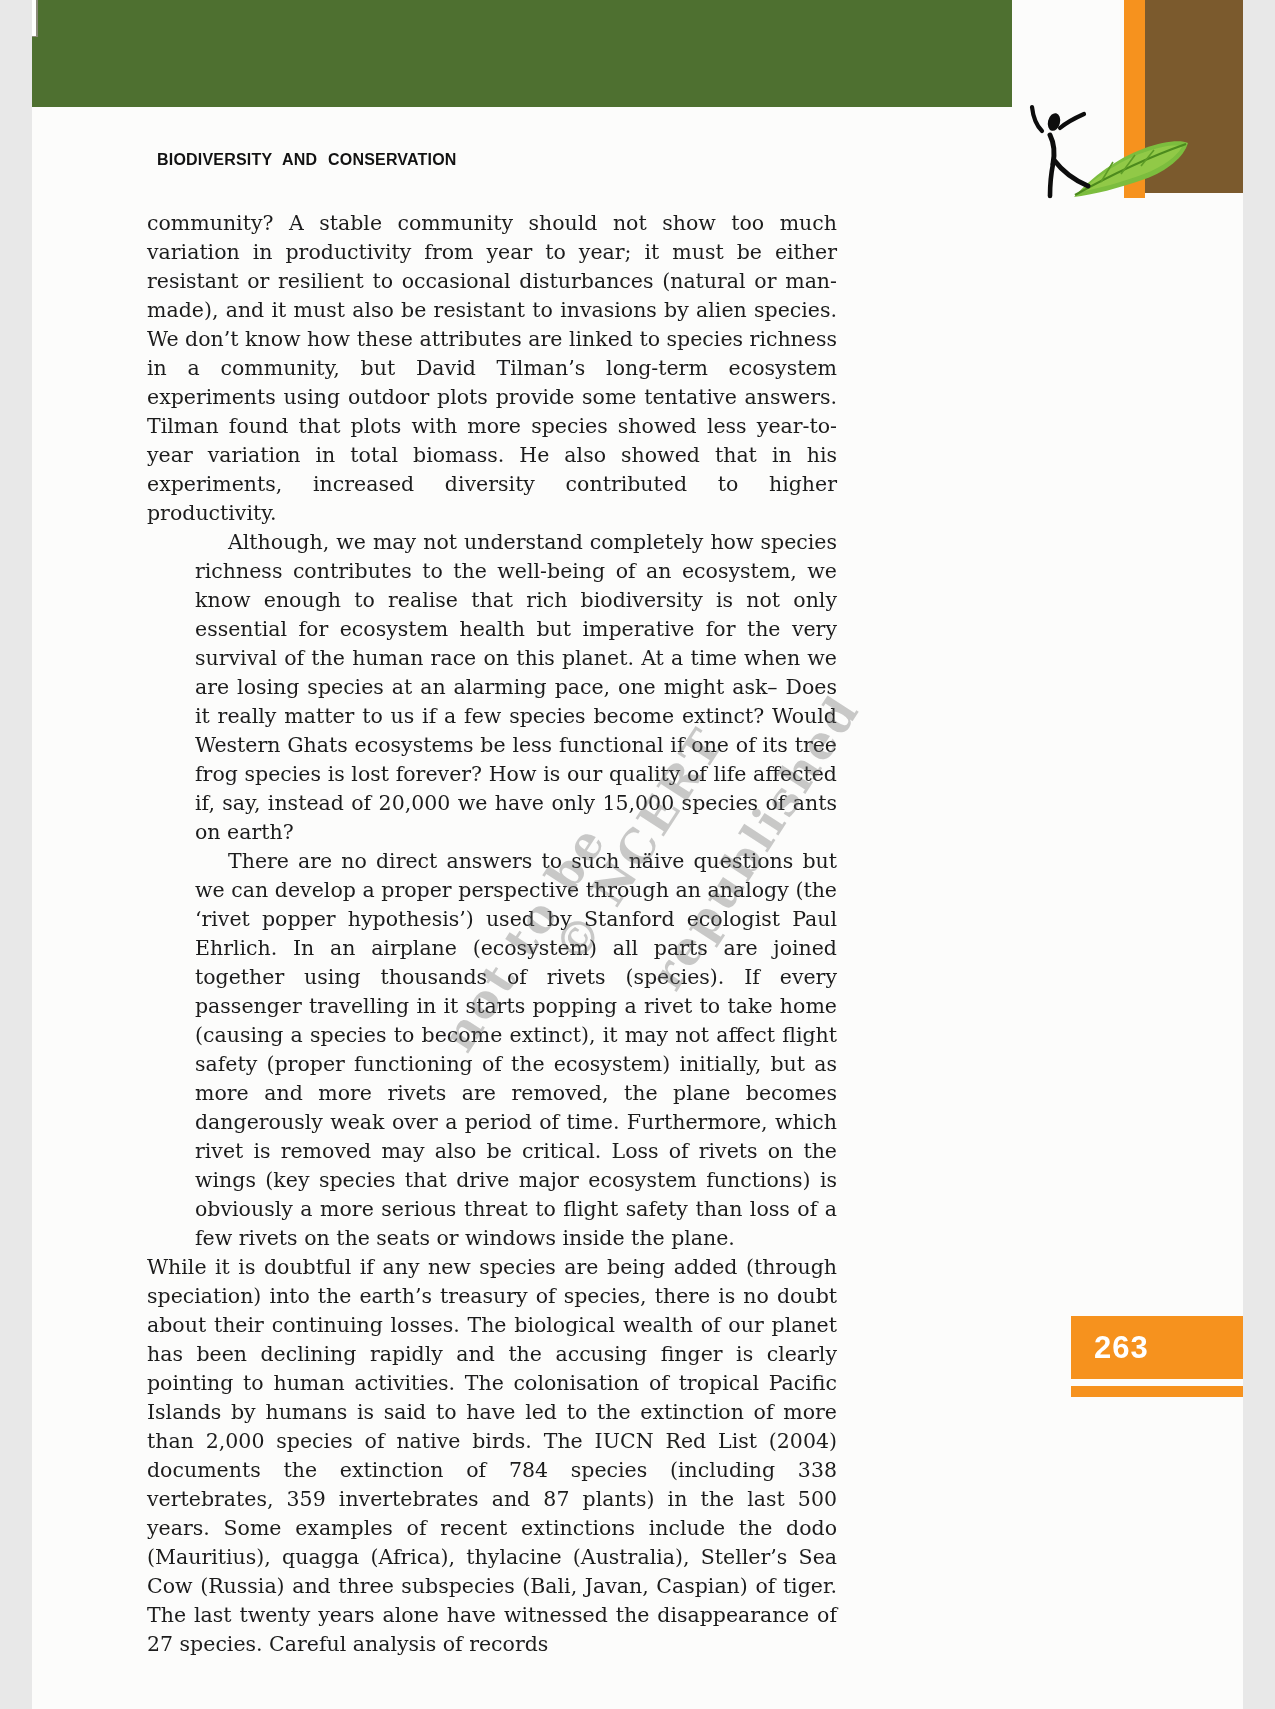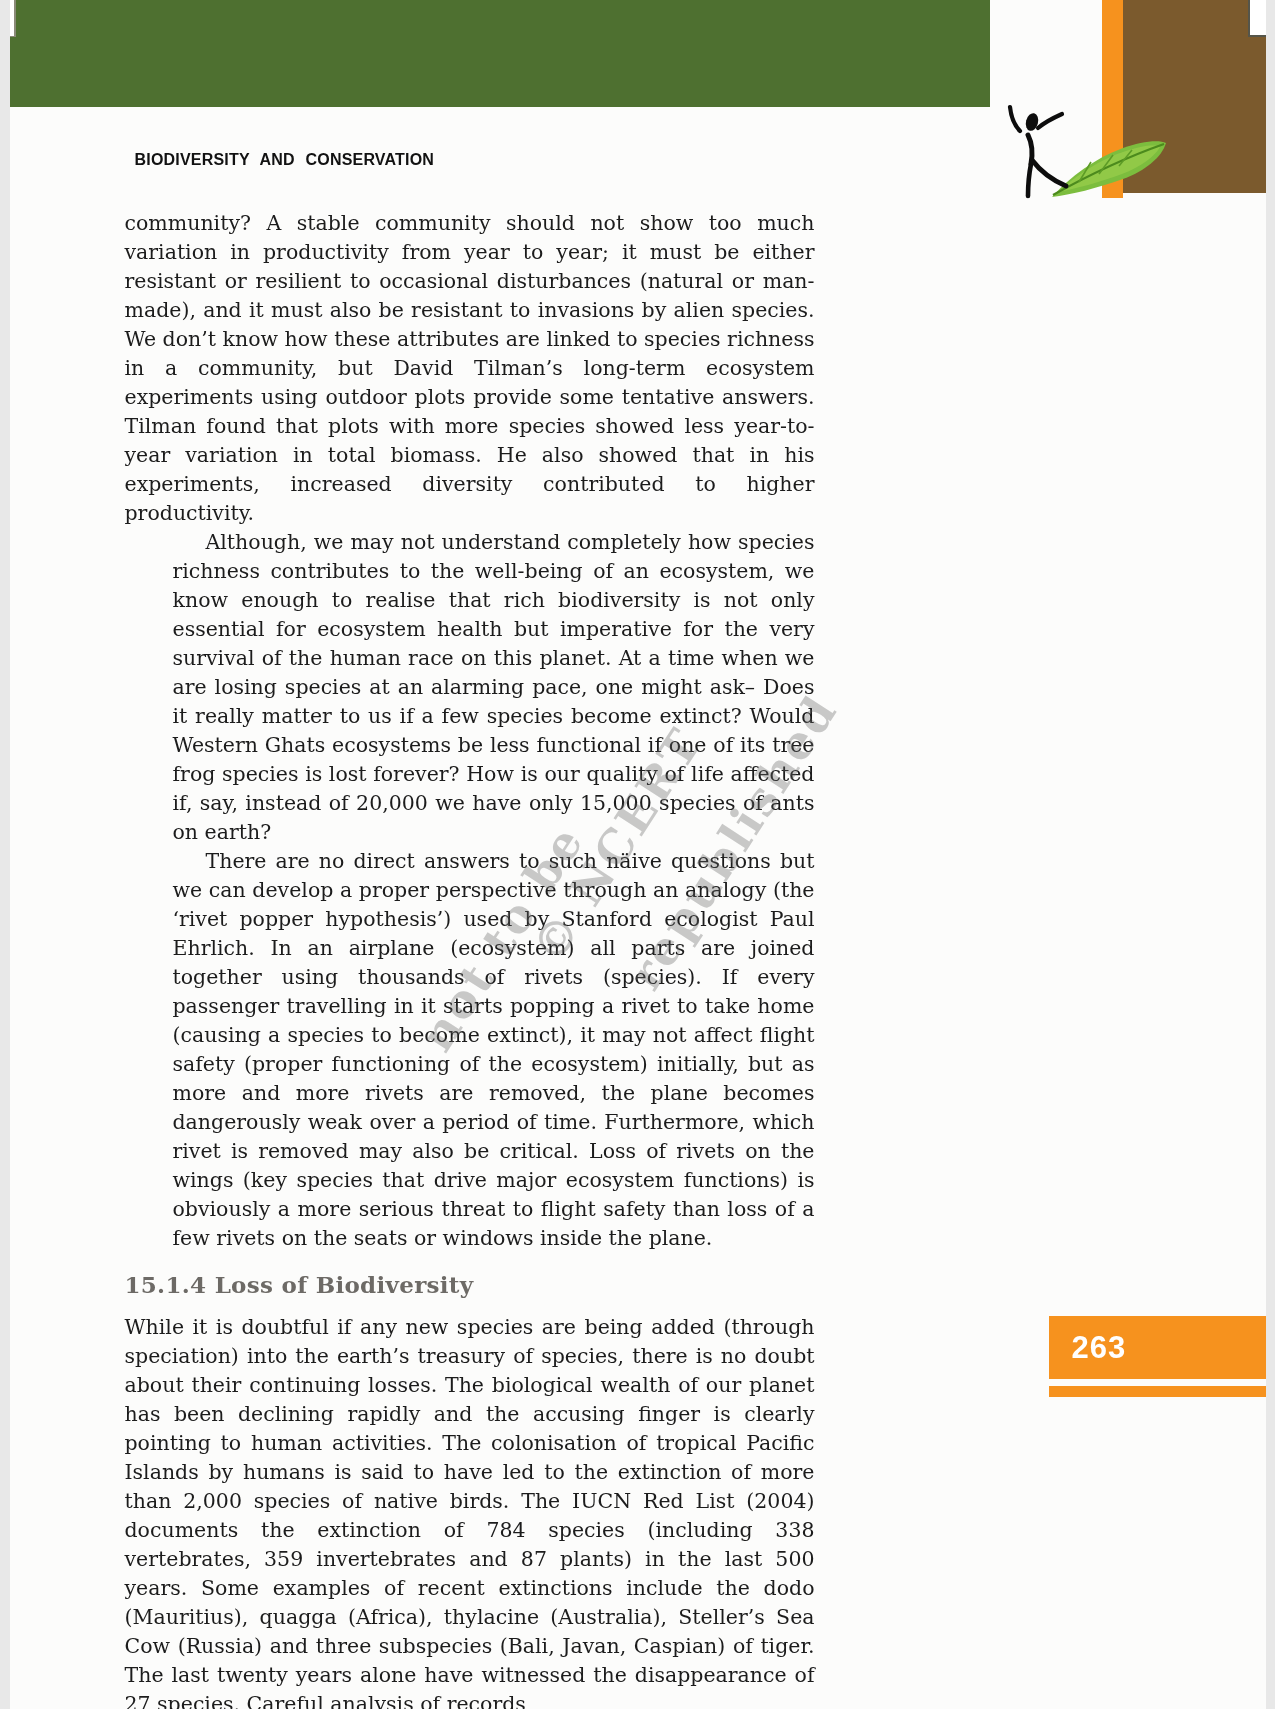--- a/index.html
+++ b/index.html
@@ -1,20 +1,19 @@
 <!DOCTYPE html>
 <html><head>
 <meta charset="utf-8">
 <style>
   html,body{margin:0;padding:0;background:#e8e8e8;}
   .page{
     position:relative; width:1211px; height:1709px; margin:0 auto;
     background:#fcfcfb; overflow:hidden;
     font-family:"DejaVu Serif", serif;
-    padding-left:45px;
   }
   
   .banner-green{position:absolute; left:0; top:0; width:980px; height:107px;}
   .notch-left{position:absolute; left:0; top:0; width:4px; height:36px; background:#fff; border-right:2px solid #8a8a78; border-bottom:1px solid #8a8a78;}
   .strip-orange{position:absolute; left:1092px; top:0; width:21px; height:198px;}
   .band-brown{position:absolute; left:1113px; top:0; width:162px; height:193px;}
   .corner-white{position:absolute; left:1238px; top:0; width:37px; height:35px; background:#fff; border-left:2px solid #55554a; border-bottom:2px solid #55554a;}
   .logo{position:absolute; left:985px; top:98px; z-index:3;}
   
   .running-head{
@@ -86,21 +85,20 @@
     <path d="M36,66 C34,76 33,87 33,98" stroke="#0d0d0d" stroke-width="4.6" stroke-linecap="round" fill="none"></path>
     <path d="M37,62 C46,74 57,82 71,88" stroke="#0d0d0d" stroke-width="4.8" stroke-linecap="round" fill="none"></path>
   </svg>
 
   <div class="running-head">BIODIVERSITY AND CONSERVATION</div>
 
   <div class="content">
     <p class="para">community?  A stable community should not show too much variation in productivity from year to year; it must be either resistant or resilient to occasional disturbances (natural or man-made), and it must also be resistant to invasions by alien species. We don’t know how these attributes are linked to species richness in a community, but David Tilman’s long-term ecosystem experiments using outdoor plots provide some tentative answers.  Tilman found that plots with more species showed less year-to-year variation in total biomass.  He also showed that in his experiments, increased diversity contributed to higher productivity.</p>
     <p class="para indent">Although, we may not understand completely how species richness contributes to the well-being of an ecosystem, we know enough to realise that rich biodiversity is not only essential for ecosystem health but imperative for the very survival of the human race on this planet.  At a time when we are losing species at an alarming pace, one might ask– Does it really matter to us if a few species become extinct?  Would Western Ghats ecosystems be less functional if one of its tree frog species is lost forever? How is our quality of life affected if, say, instead of 20,000 we have only 15,000 species of ants on earth?</p>
     <p class="para indent">There are no direct answers to such näive questions but we can develop a proper perspective through an analogy (the ‘rivet popper hypothesis’) used by Stanford ecologist Paul Ehrlich.  In an airplane (ecosystem) all parts are joined together using thousands of rivets (species).  If every passenger travelling in it starts popping a rivet to take home (causing a species to become extinct), it may not affect flight safety (proper functioning of the ecosystem) initially, but as more and more rivets are removed, the plane becomes dangerously weak over a period of time.  Furthermore, which rivet is removed may also be critical.  Loss of rivets on the wings (key species that drive major ecosystem functions) is obviously a more serious threat to flight safety than loss of a few rivets on the seats or windows inside the plane.</p>
-    <h2 class="section-heading">15.1.4 Loss of Biodiversity</h2>
     <p class="para">While it is doubtful if any new species are being added (through speciation) into the earth’s treasury of species, there is no doubt about their continuing losses.  The biological wealth of our planet has been declining rapidly and the accusing finger is clearly pointing to human activities. The colonisation of tropical Pacific Islands by humans is said to have led to the extinction of more than 2,000 species of native birds. The IUCN Red List (2004) documents the extinction of 784 species (including 338 vertebrates, 359 invertebrates and 87 plants) in the last 500 years.  Some examples of recent extinctions include the dodo (Mauritius), quagga (Africa), thylacine (Australia), Steller’s Sea Cow (Russia) and three subspecies (Bali, Javan, Caspian) of tiger.  The last twenty years alone have witnessed the disappearance of 27 species. Careful analysis of records</p>
   </div>
 
   <div class="watermark wm1">© NCERT</div>
   <div class="watermark wm2">not to be</div>
   <div class="watermark wm3">republished</div>
 
   <div class="pagenum-box" style="background:#f6921e;">
     <span>263</span>
   </div>

